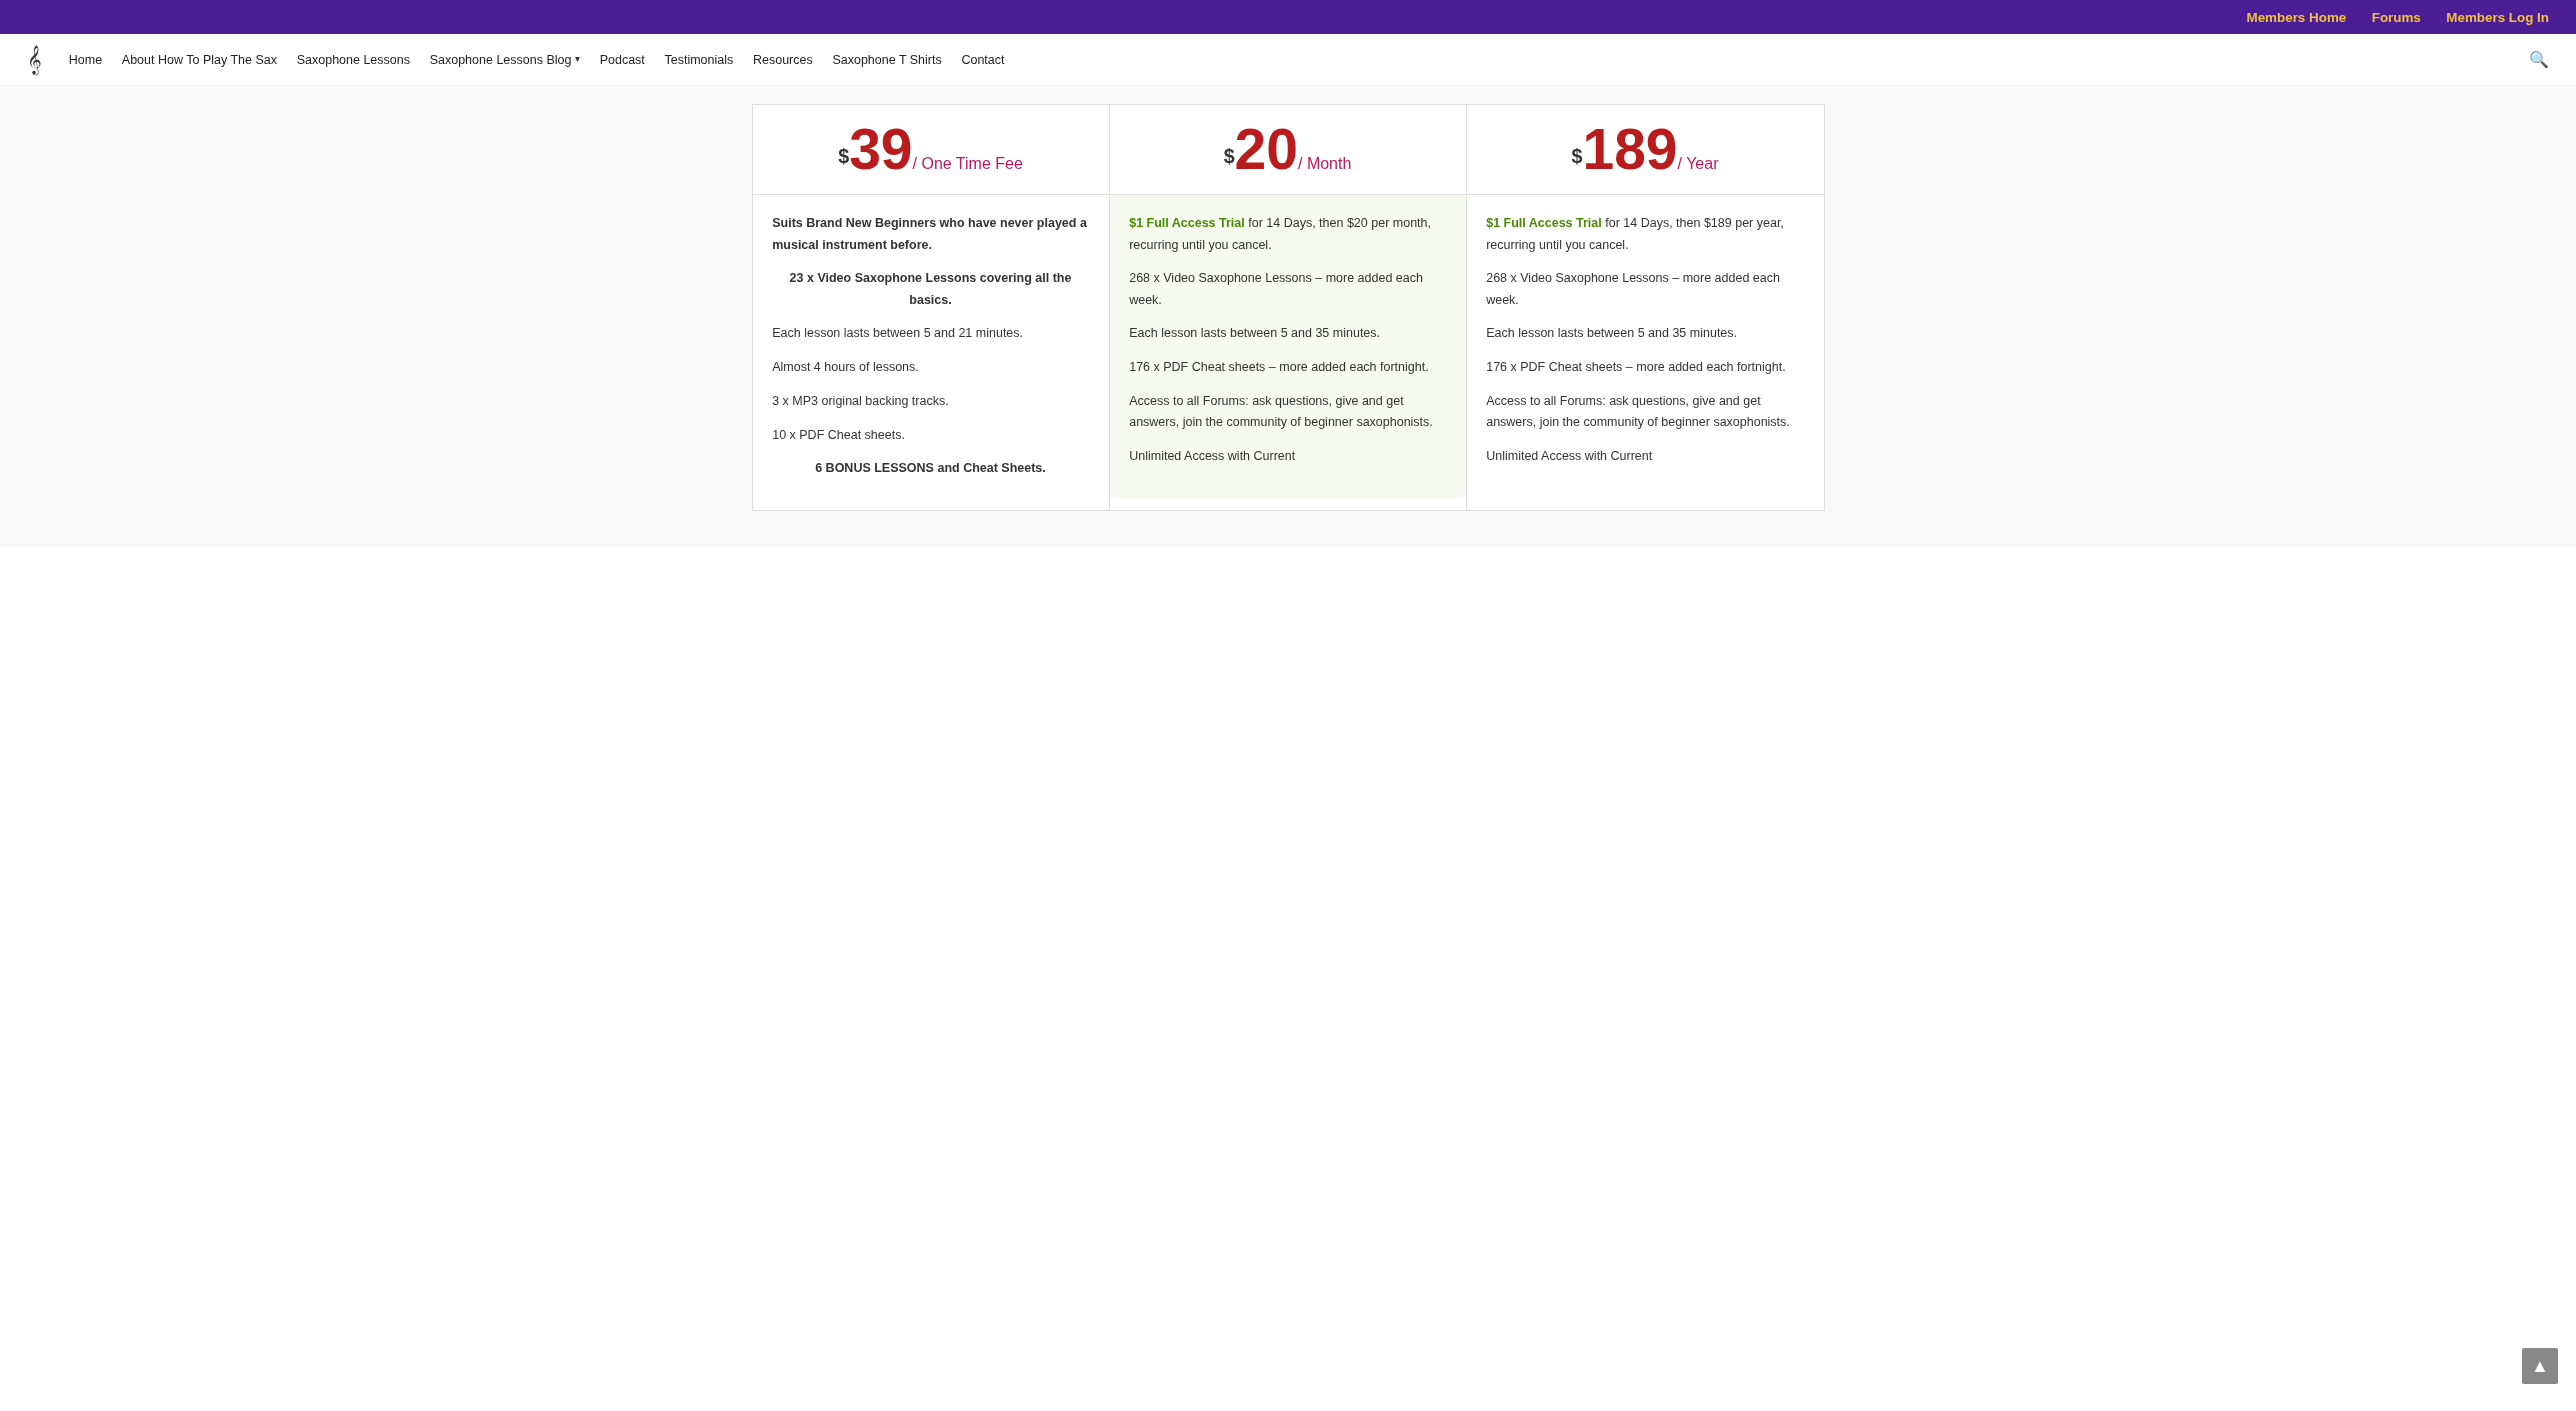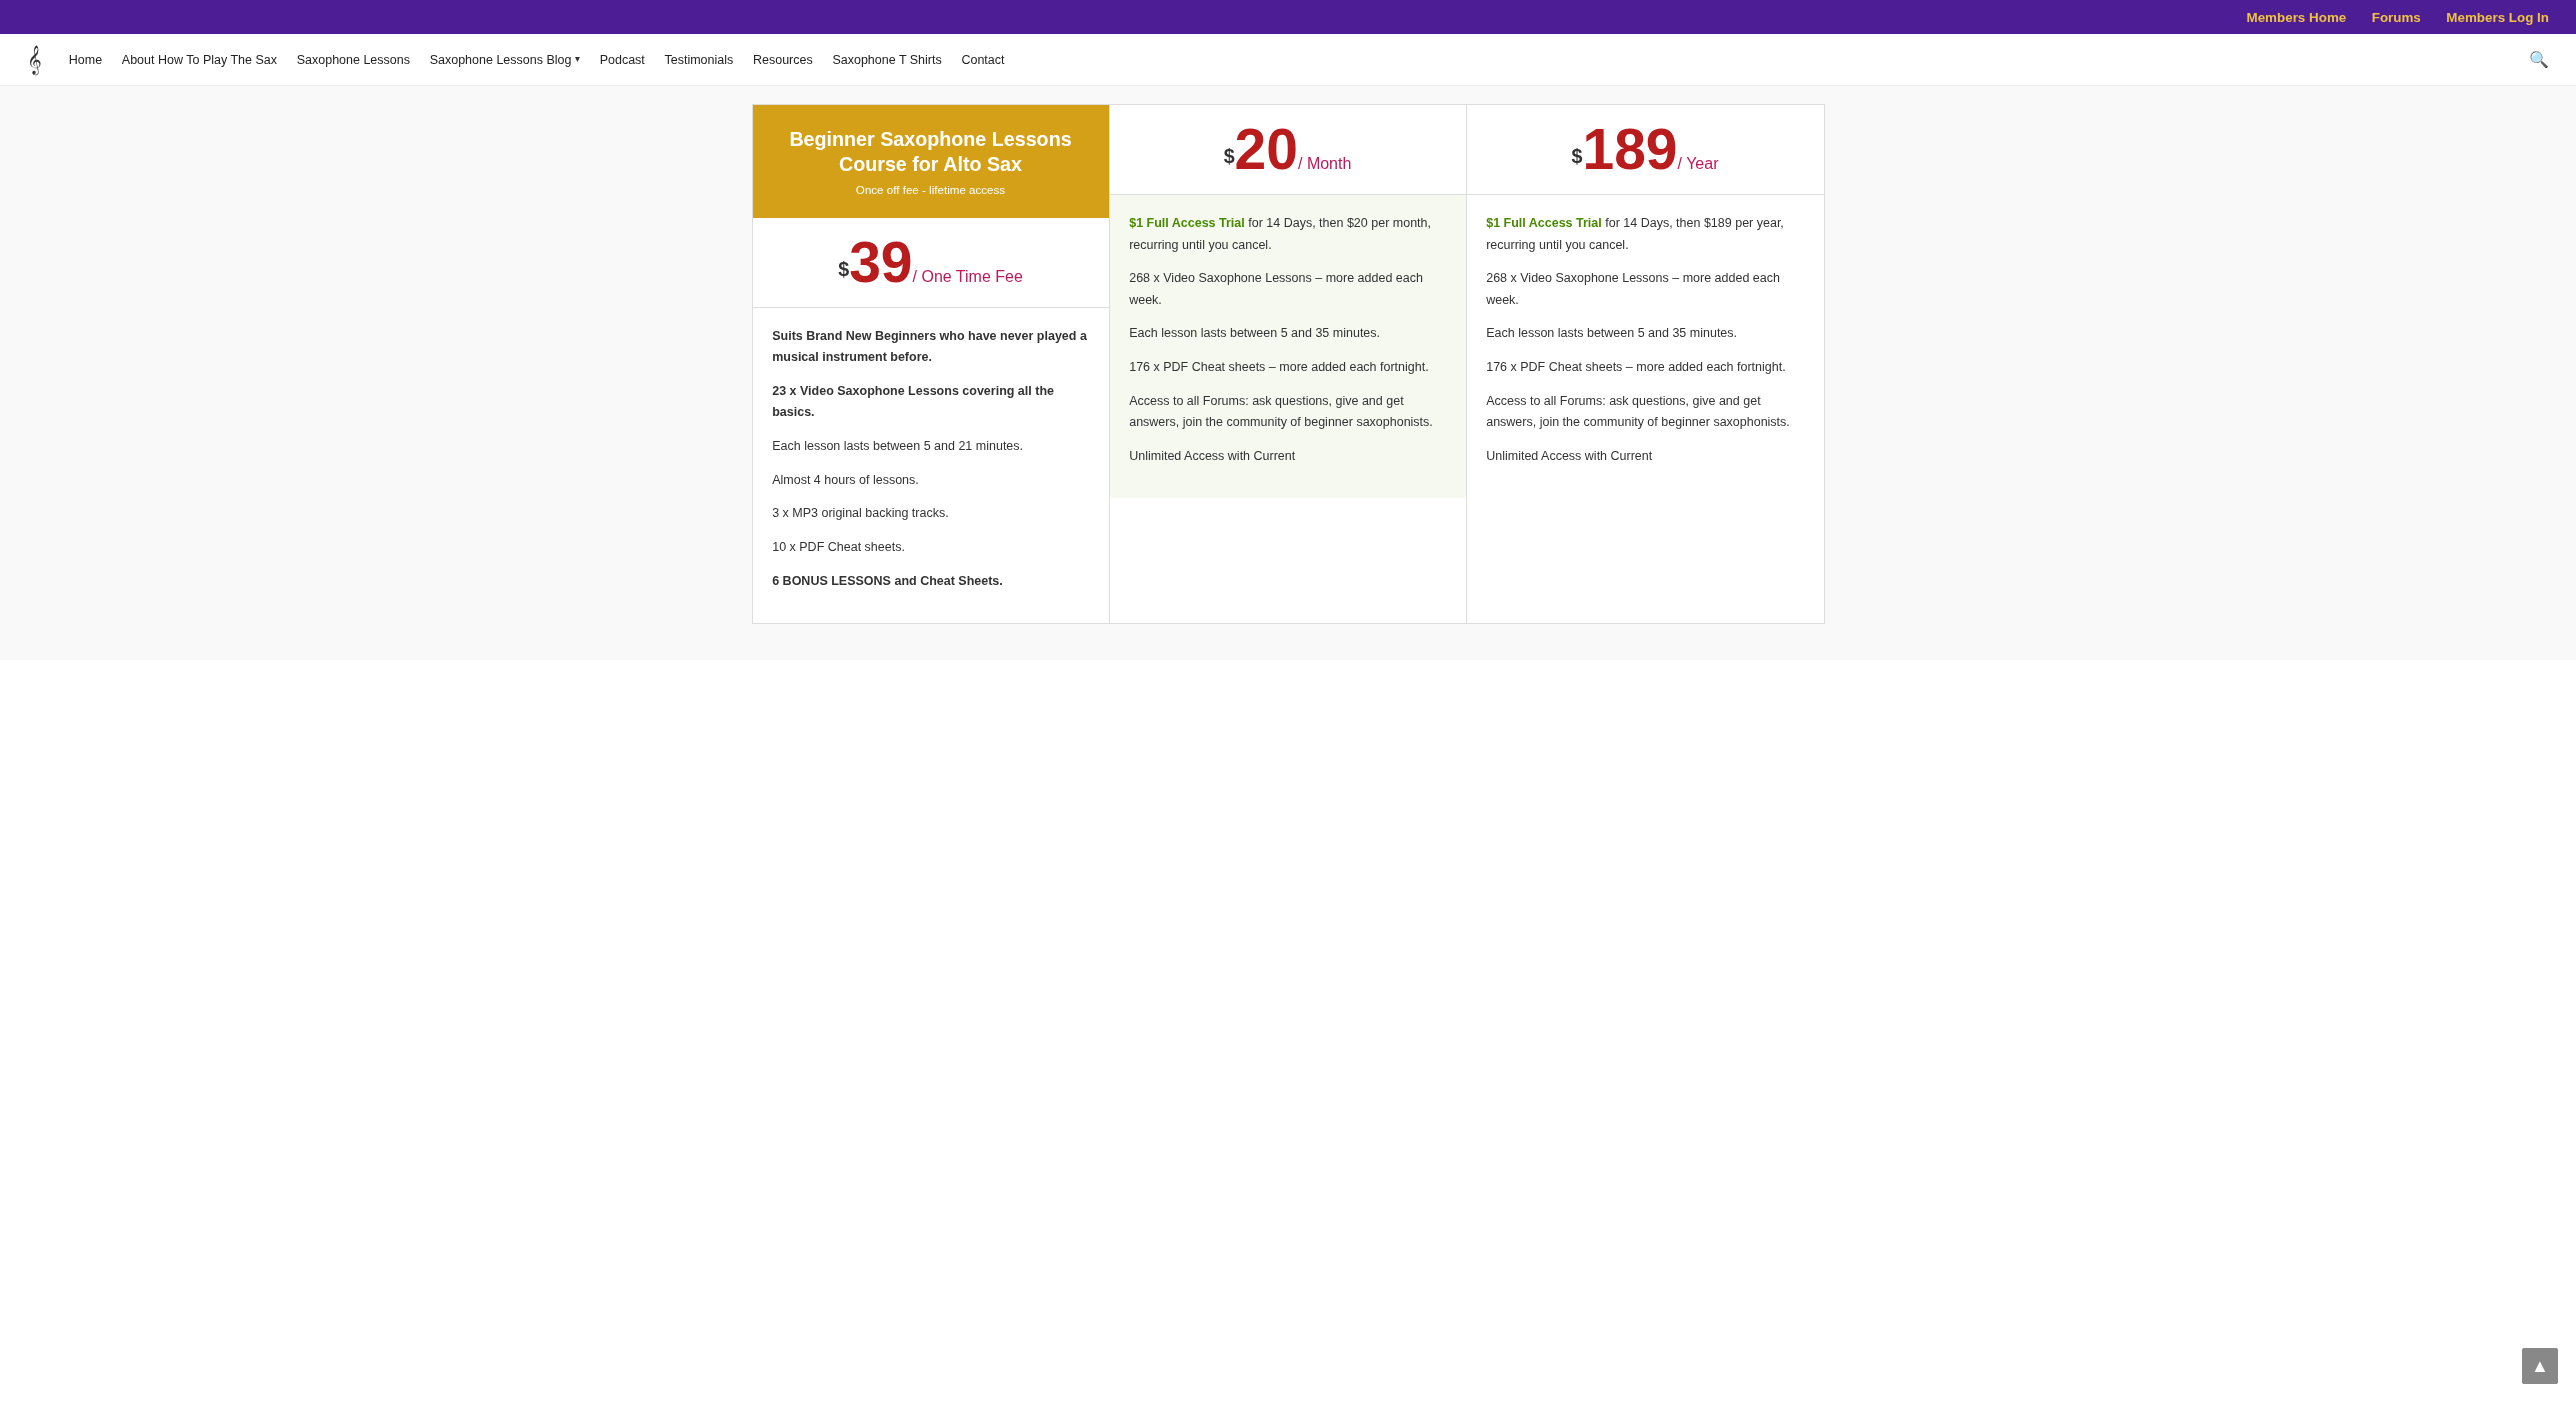--- a/index.html
+++ b/index.html
@@ -134,21 +134,21 @@
       font-weight: bold;
     }
     .highlight-green-inline {
       color: #4a8a00;
       font-weight: bold;
     }
     .content-para {
       margin-bottom: 12.5px;
       color: #333;
     }
-    .content-para.bold { font-weight: bold; }
+    .content-para.bold { font-weight: bold; text-align: center; }
 
     
     .scroll-top {
       position: fixed;
       bottom: 27px;
       right: 18px;
       background: #888;
       color: #fff;
       width: 36px;
       height: 36px;
@@ -187,24 +187,20 @@
     <a>Saxophone T Shirts</a>
     <a>Contact</a>
   </div>
   <span class="nav-search">🔍</span>
 </nav>
 
 <div class="pricing-section">
   <div class="pricing-grid">
 
     <div class="pricing-col">
-      <div class="col-header yellow">
-        <h2>Beginner Saxophone Lessons Course for Alto Sax</h2>
-        <p>Once off fee - lifetime access</p>
-      </div>
       <div class="price-box">
         <span class="dollar">$</span><span class="amount">39</span><span class="period">/ One Time Fee</span>
       </div>
       <div class="col-content white-bg">
         <p class="content-para highlight-green">Suits Brand New Beginners who have never played a musical instrument before.</p>
         <p class="content-para bold">23 x Video Saxophone Lessons covering all the basics.</p>
         <p class="content-para">Each lesson lasts between 5 and 21 minutes.</p>
         <p class="content-para">Almost 4 hours of lessons.</p>
         <p class="content-para">3 x MP3 original backing tracks.</p>
         <p class="content-para">10 x PDF Cheat sheets.</p>

